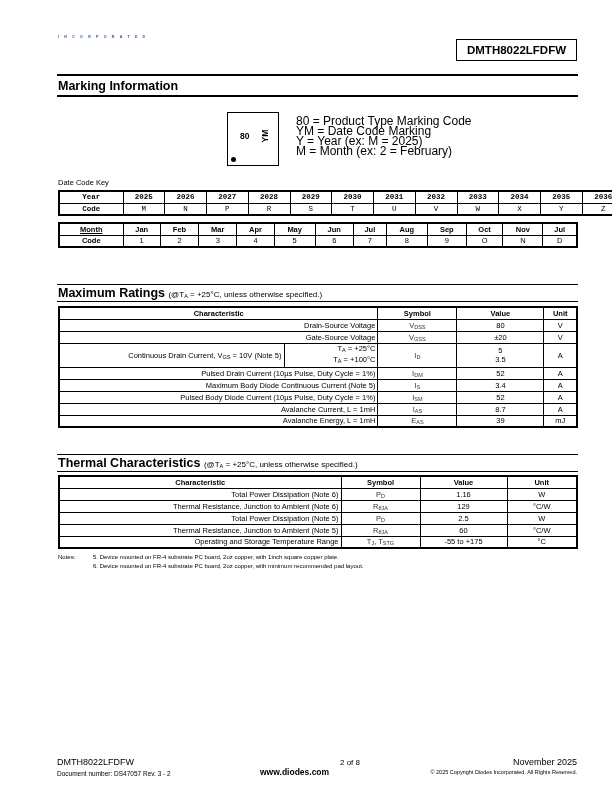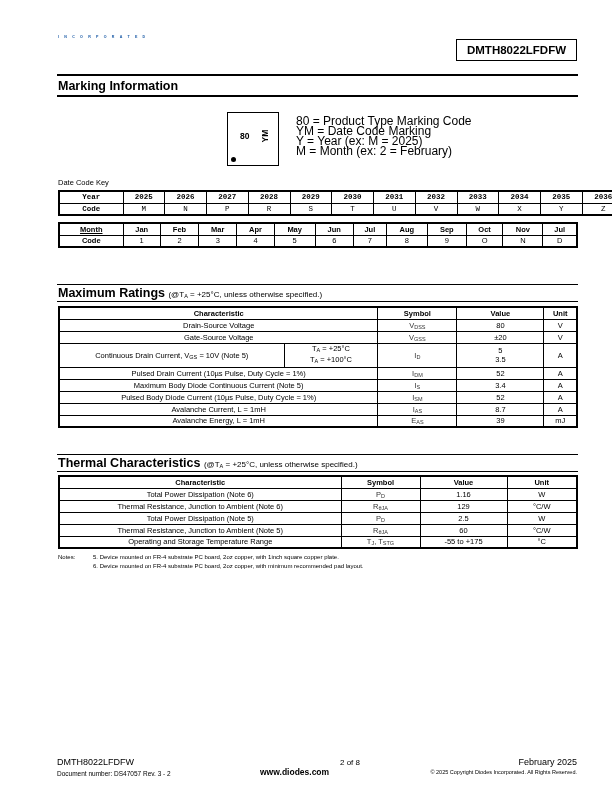--- a/index.html
+++ b/index.html
@@ -23,21 +23,21 @@
   .pkg-code { left: 12px; top: 18px; font-size: 8.5px; font-weight: bold; }
   .pkg-ym { left: 31px; top: 18px; font-size: 8.5px; font-weight: bold; transform: rotate(-90deg); transform-origin: center; }
   .pkg-dot { left: 3px; top: 44px; width: 5px; height: 5px; border-radius: 50%; background: #000; }
   .legend { left: 296px; top: 116px; font-size: 12px; line-height: 10px; }
 
   
   table { border-collapse: collapse; position: absolute; font-size: 7.5px; }
   td, th { border: 1px solid #000; text-align: center; height: 12px; padding: 0 2px; }
   th { font-weight: bold; }
   table.outer { border: 2px solid #000; }
-  .left { text-align: center; margin-left: 28px; }
+  .left { text-align: right; margin-left: 28px; }
   .sym { color: #333; }
 
   .dck { left: 58px; top: 178px; font-size: 7.5px; }
   .notes { left: 58px; top: 553px; font-size: 6px; line-height: 8.5px; }
 
   .footer-l { left: 57px; top: 757px; font-size: 9px; }
   .footer-l2 { left: 57px; top: 770px; font-size: 6.5px; }
   .footer-c { left: 270px; top: 758px; width: 90px; text-align: right; font-size: 8px; }
   .footer-c2 { left: 260px; top: 767px; width: 110px; text-align: left; font-size: 8.5px; font-weight: bold; }
   .footer-r { right: 35px; top: 757px; font-size: 9px; text-align: right; }
@@ -265,14 +265,14 @@
     <span style="width:35px;">Notes:</span>
     <span>5. Device mounted on FR-4 substrate PC board, 2oz copper, with 1inch square copper plate.</span>
   </div>
   <div style="padding-left:35px;">6. Device mounted on FR-4 substrate PC board, 2oz copper, with minimum recommended pad layout.</div>
 </div>
 
 <div class="abs footer-l">DMTH8022LFDFW</div>
 <div class="abs footer-l2">Document number: DS47057 Rev. 3 - 2</div>
 <div class="abs footer-c">2 of 8</div>
 <div class="abs footer-c2">www.diodes.com</div>
-<div class="abs footer-r">February 2025</div>
+<div class="abs footer-r">November 2025</div>
 <div class="abs footer-r2">© 2025 Copyright Diodes Incorporated. All Rights Reserved.</div>
 
 </body></html>

